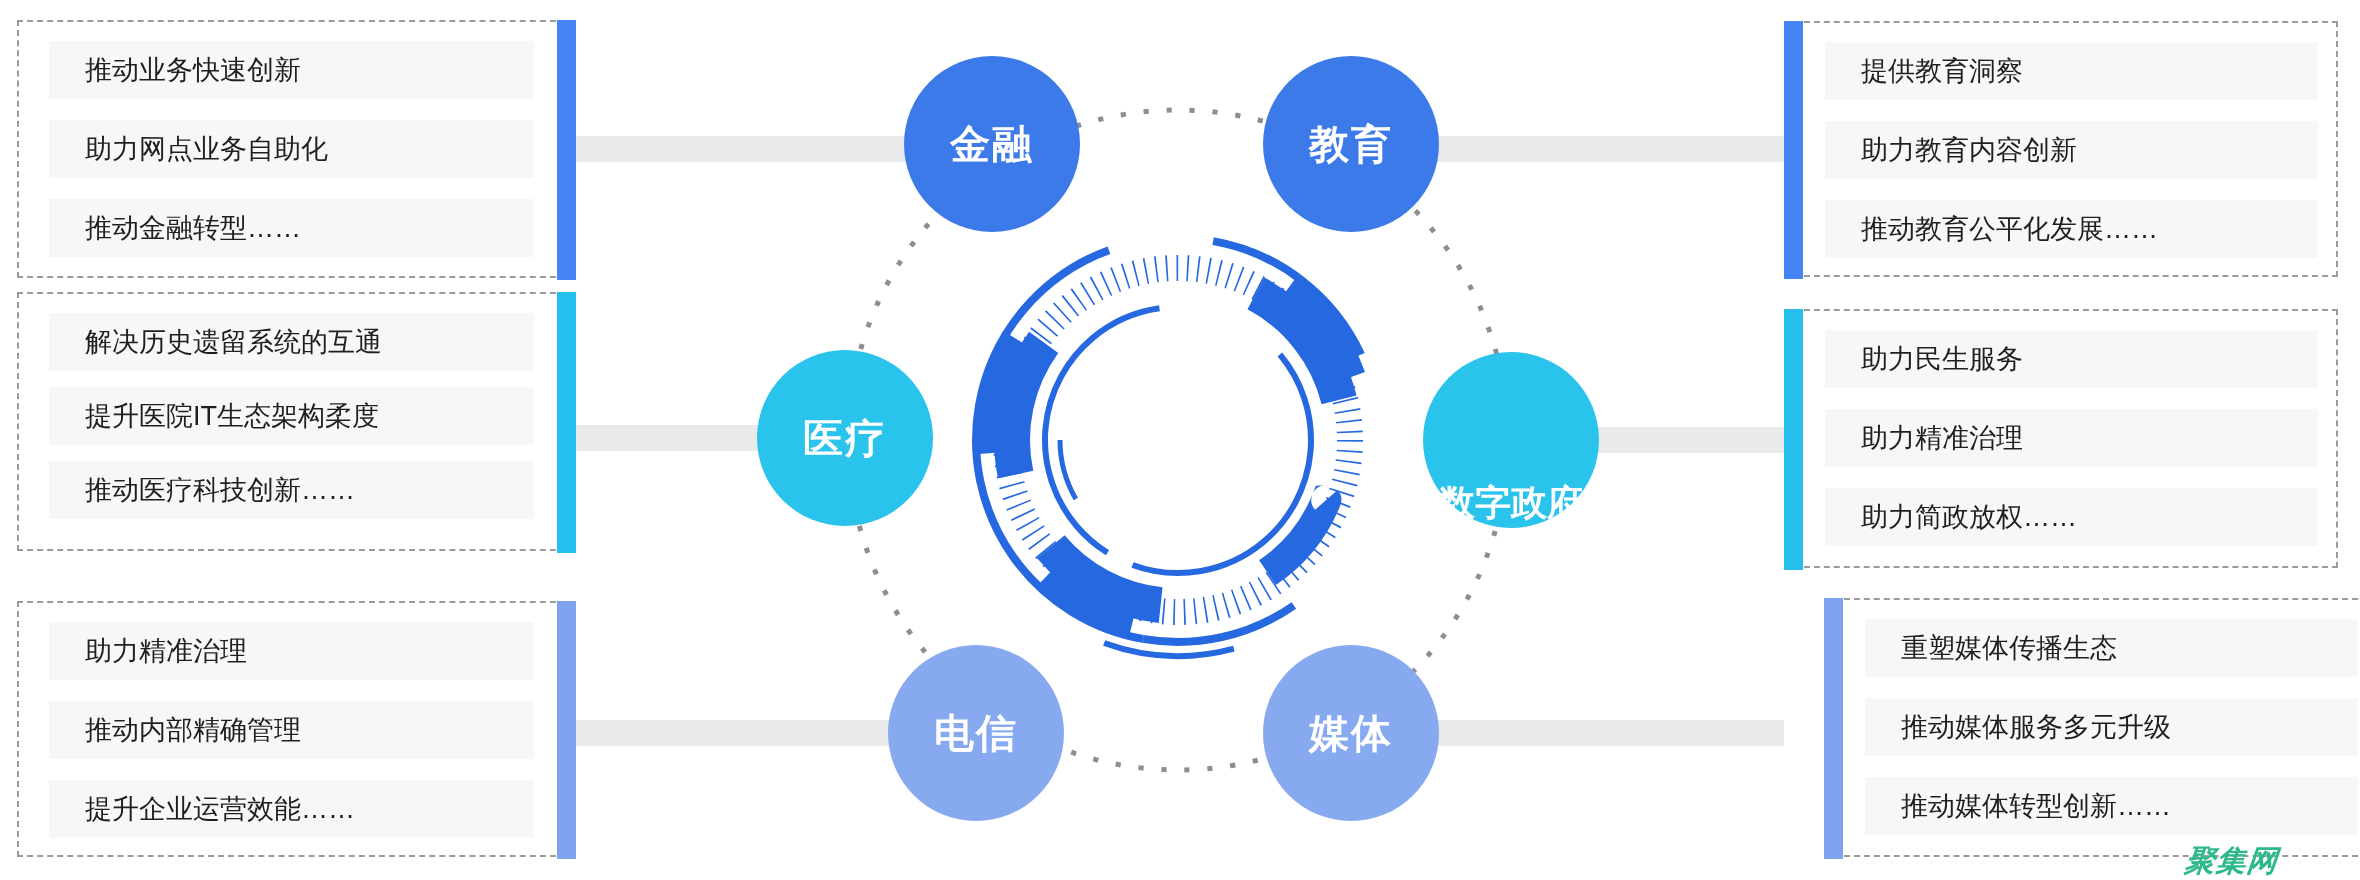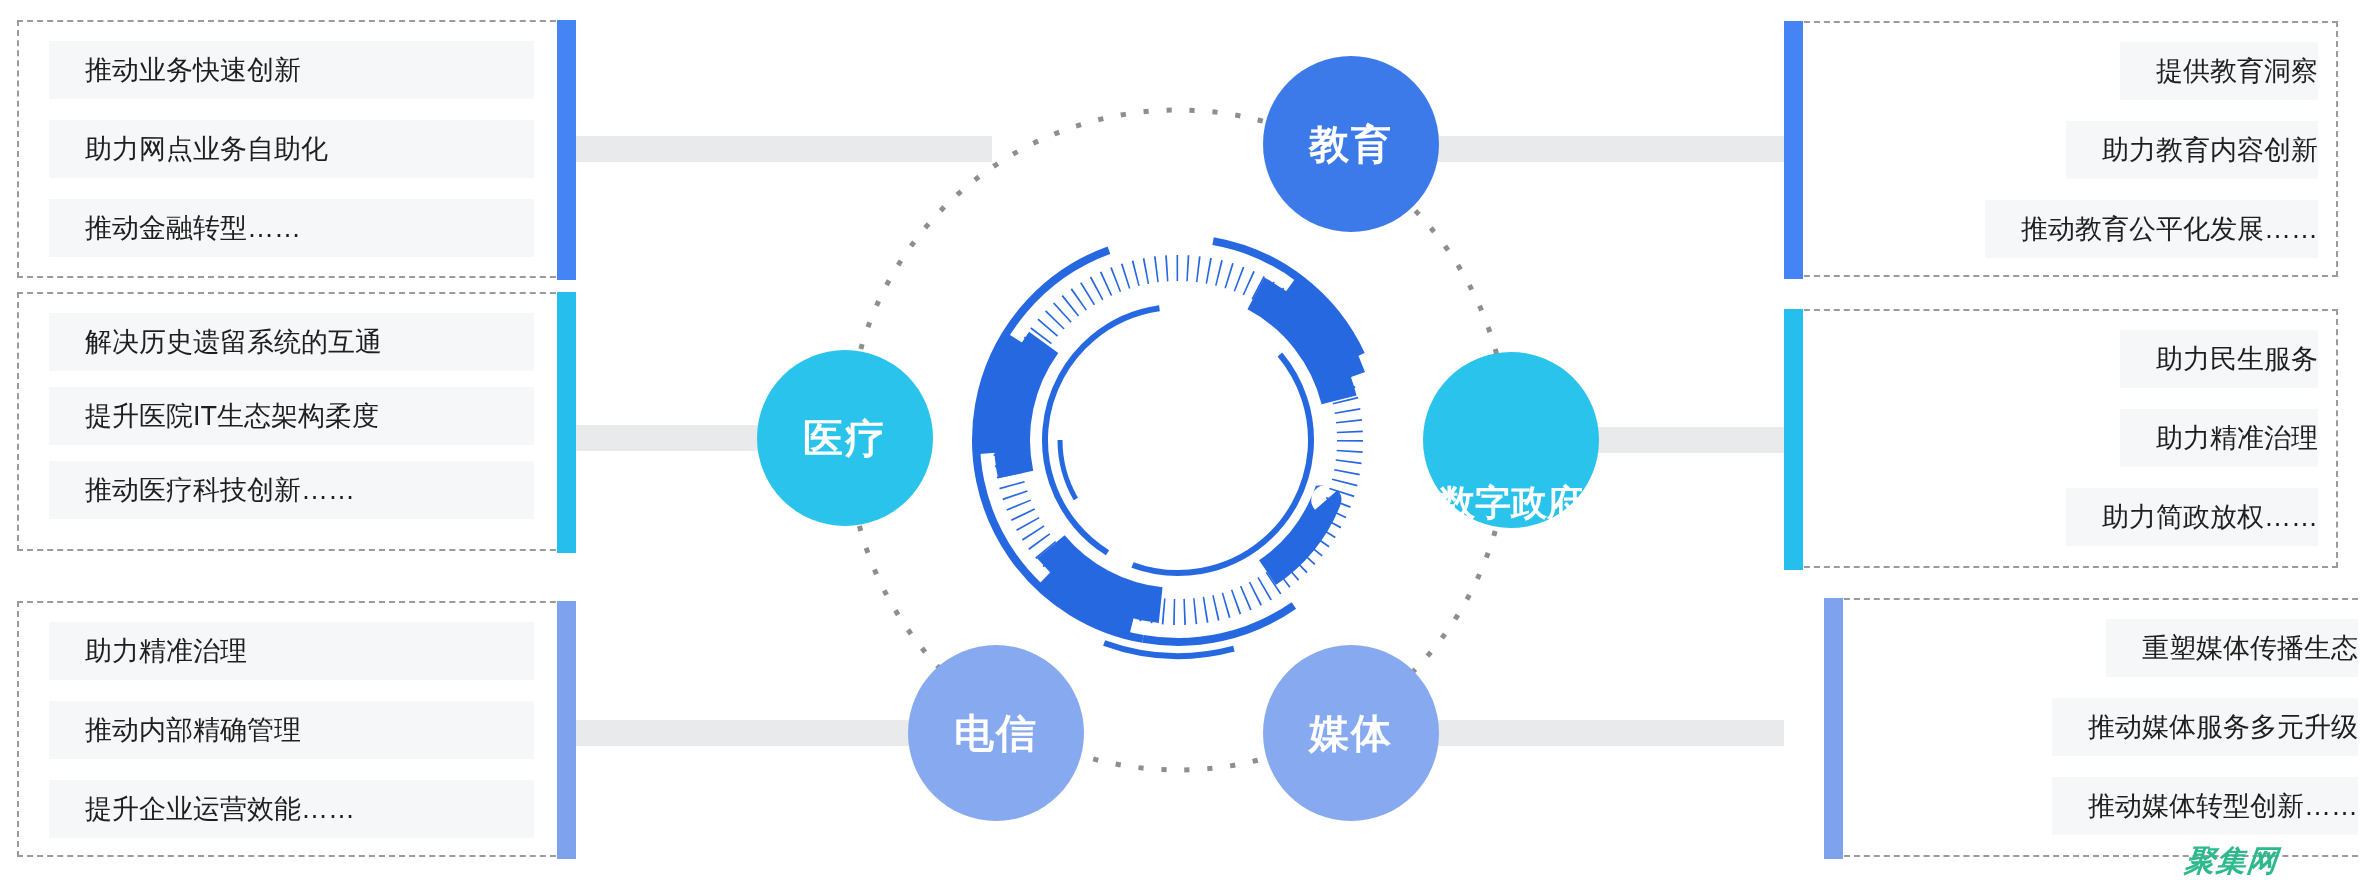--- a/index.html
+++ b/index.html
@@ -6,21 +6,21 @@
   .stage{
     position:relative;width:2360px;height:880px;background:#ffffff;overflow:hidden;
     font-family:"Liberation Sans","DejaVu Sans",sans-serif;color:var(--text,#1f1f1f);
   }
   
   .panel{
     position:absolute;border:2px dashed var(--dashed-border,#9b9b9b);box-sizing:border-box;
     display:flex;flex-direction:column;gap:21px;z-index:2;background:#fff;
   }
   .panel.left{padding:19px 40px 0 30px;}
-  .panel.right{padding:19px 18px 0 39px;align-items:flex-end;}
+  .panel.right{padding:19px 18px 0 39px;}
   .benefit-row{
     background:var(--row-bg,#f6f7f9);height:58px;line-height:58px;
     padding-left:36px;font-size:27px;white-space:nowrap;overflow:hidden;
   }
   .accent-bar{position:absolute;width:19px;top:-2px;bottom:-4px;z-index:3;}
   .panel.left  .accent-bar{right:-2px;}
   .panel.right .accent-bar{left:-2px;}
   .bar-blue{background:var(--blue,#4484f4);}
   .bar-cyan{background:var(--cyan,#26bfed);}
   .bar-peri{background:var(--periwinkle,#7fa2ef);}
@@ -118,30 +118,33 @@
     <circle cx="360" cy="360" r="166" pathLength="360" class="stroke-emblem" stroke-width="36" stroke-dasharray="48 312" transform="rotate(-62 360 360)"></circle>
     <circle cx="360" cy="360" r="188" pathLength="360" class="stroke-emblem" stroke-width="22" stroke-dasharray="34 326" transform="rotate(-54 360 360)"></circle>
     <circle cx="360" cy="360" r="166" pathLength="360" class="stroke-emblem" stroke-width="36" stroke-dasharray="44 316" transform="rotate(96 360 360)"></circle>
     <circle cx="360" cy="360" r="188" pathLength="360" class="stroke-emblem" stroke-width="22" stroke-dasharray="30 330" transform="rotate(104 360 360)"></circle>
     <circle cx="360" cy="360" r="160" pathLength="360" class="stroke-emblem" stroke-width="30" stroke-dasharray="34 326" transform="rotate(22 360 360)"></circle>
 
     <circle cx="360" cy="360" r="133" pathLength="360" class="stroke-emblem" stroke-width="6" stroke-dasharray="150 12 140 58" transform="rotate(-40 360 360)"></circle>
     <circle cx="360" cy="360" r="118" pathLength="360" class="stroke-emblem" stroke-width="5" stroke-dasharray="30 330" transform="rotate(150 360 360)"></circle>
   </svg>
 
+  <div class="sector fill-blue" style="left:904px;top:56px;">
+    <span>金融</span>
+  </div>
   <div class="sector fill-blue" style="left:1263px;top:56px;">
     <span>教育</span>
   </div>
   <div class="sector fill-cyan" style="left:757px;top:350px;font-family:Liberation Mono, monospace;">
     <span>医疗</span>
   </div>
   <div class="sector fill-cyan small-label" style="left:1423px;top:352px;align-items:flex-end;">
     <span>数字政府</span>
   </div>
-  <div class="sector fill-peri" style="left:908px;top:645px;">
+  <div class="sector fill-peri" style="left:888px;top:645px;">
     <span>电信</span>
   </div>
   <div class="sector fill-peri" style="left:1263px;top:645px;">
     <span>媒体</span>
   </div>
 
   <div class="watermark">聚集网</div>
 
 </div>
 

